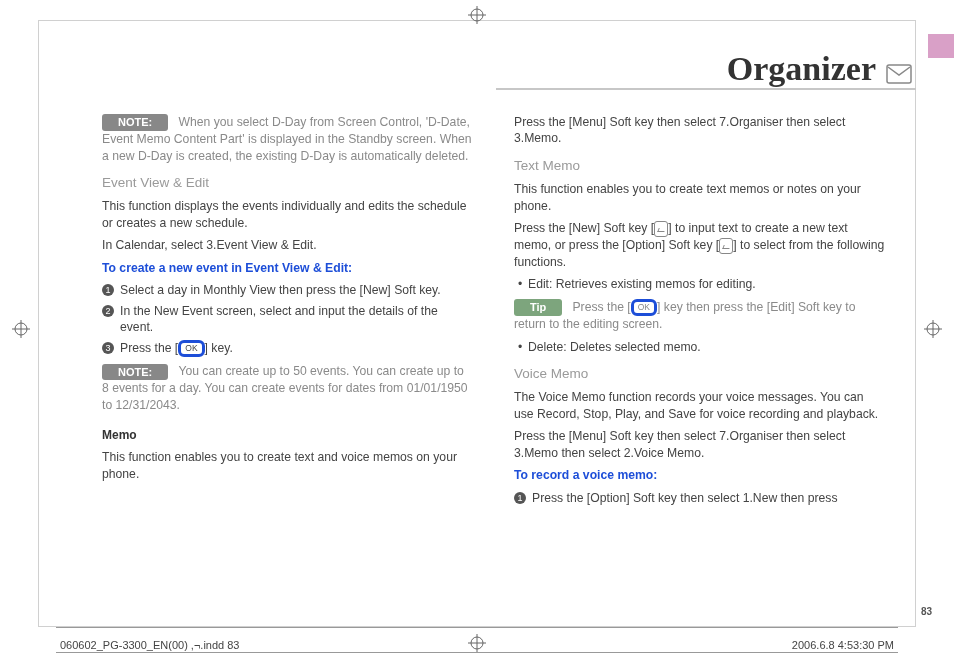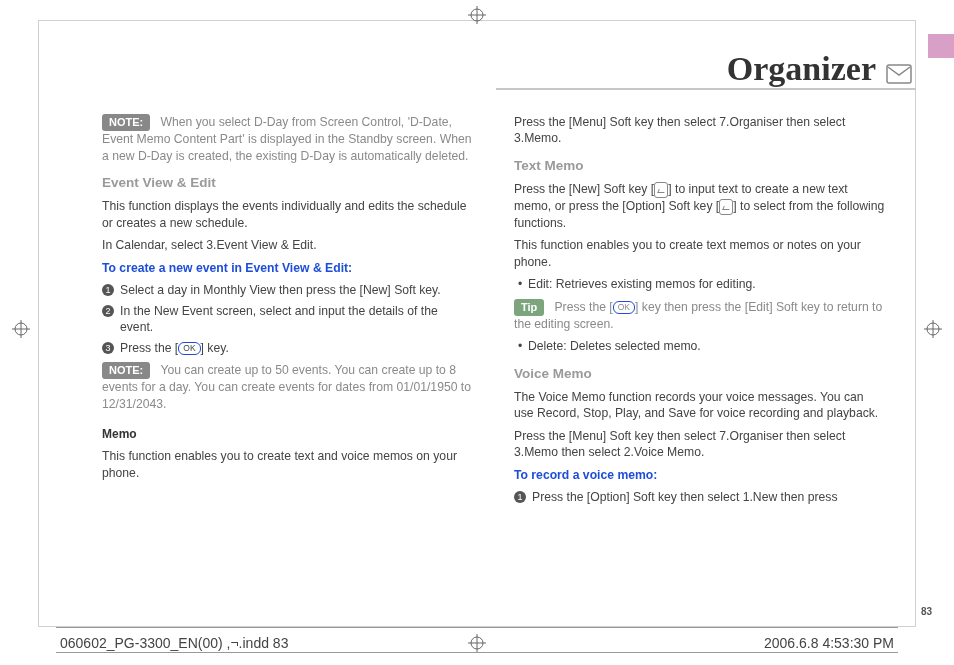--- a/index.html
+++ b/index.html
@@ -59,32 +59,32 @@
     display: flex;
     gap: 40px;
     font-size: 12.2px;
     line-height: 1.35;
     color: #444;
   }
   .col { flex: 1 1 0; }
   .badge {
     display: inline-block;
     border-radius: 3px;
-    padding: 1px 7px;
+    padding: 1px 16px;
     color: #fff;
     font-size: 11px;
     font-weight: bold;
     vertical-align: middle;
   }
   .badge-note { background: #888; }
   .badge-tip  { background: #7da57d; }
   .muted { color: #8a8a8a; }
   .h3 {
     font-size: 13.5px;
-    font-weight: bold;
+    font-weight: normal;
     color: #9a9a9a;
     margin: 10px 0 4px 0;
   }
   .h2 {
     font-size: 12px;
     font-weight: bold;
     color: #333;
     margin: 14px 0 4px 0;
   }
   p { margin: 6px 0; }
@@ -96,21 +96,21 @@
     background: #555;
     color: #fff;
     font-size: 9px;
     line-height: 12px;
     text-align: center;
     vertical-align: middle;
     margin-right: 4px;
   }
   .ok-key {
     display: inline-block;
-    border: 1px solid #1d4ed8;
+    border: 3px solid #1d4ed8;
     border-radius: 6px;
     padding: 0 4px;
     font-size: 8.5px;
     vertical-align: middle;
   }
   .soft-key {
     display: inline-block;
     border: 1px solid #888;
     border-radius: 3px;
     width: 12px; height: 14px;
@@ -143,21 +143,21 @@
   }
   .footer-line {
     position: absolute;
     left: 0; right: 0;
     height: 1px;
     background: #999;
   }
   .footer-text {
     position: absolute;
     bottom: 2px;
-    font-size: 14px;
+    font-size: 11px;
     color: #444;
   }
   .cross {
     position: absolute;
     width: 18px; height: 18px;
   }
   .cross svg { display: block; }
   ul.bul { list-style: none; padding: 0; margin: 4px 0 4px 4px; }
   ul.bul li { margin: 4px 0; padding-left: 10px; position: relative; }
   ul.bul li::before {
@@ -243,24 +243,24 @@
     <div class="h2">Memo</div>
     <p>This function enables you to create text and voice memos on your phone.</p>
 
   </div>
 
   <div class="col">
 
     <p>Press the [Menu] Soft key then select 7.Organiser then select 3.Memo.</p>
 
     <div class="h3">Text Memo</div>
+    <p>This function enables you to create text memos or notes on your phone.</p>
     <p>
       <span>Press the [New] Soft key [</span><span class="soft-key"></span><span>] to input text to create a new text memo, or press the [Option] Soft key [</span><span class="soft-key"></span><span>] to select from the following functions.</span>
     </p>
-    <p>This function enables you to create text memos or notes on your phone.</p>
 
     <ul class="bul">
       <li>Edit: Retrieves existing memos for editing.</li>
     </ul>
 
     <p class="muted">
       <span class="badge badge-tip">Tip</span>
       &nbsp;&nbsp;<span>Press the [</span><span class="ok-key"><span>OK</span></span><span>] key then press the [Edit] Soft key to return to the editing screen.</span>
     </p>
 

